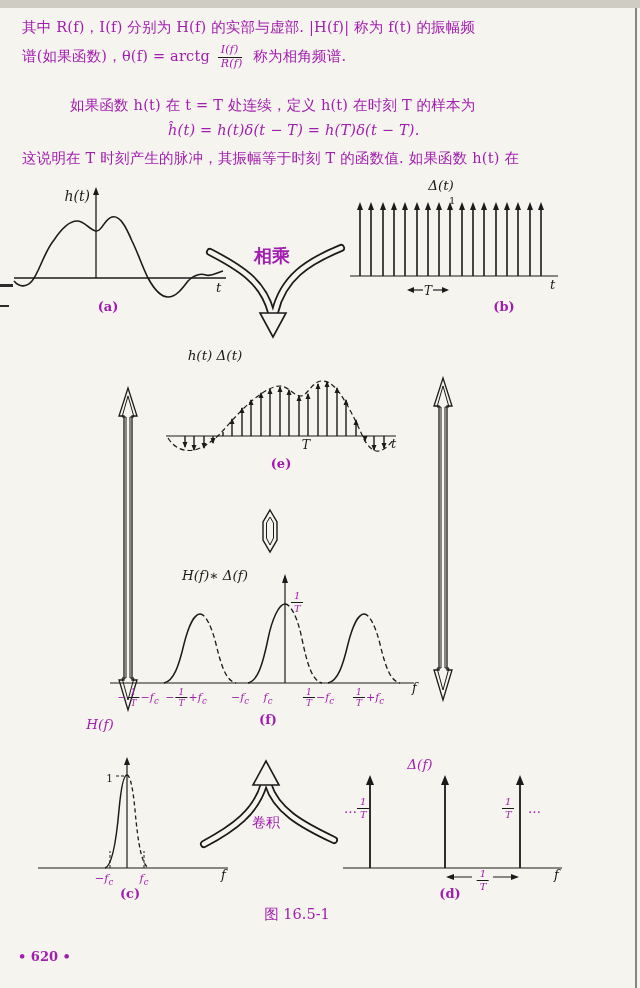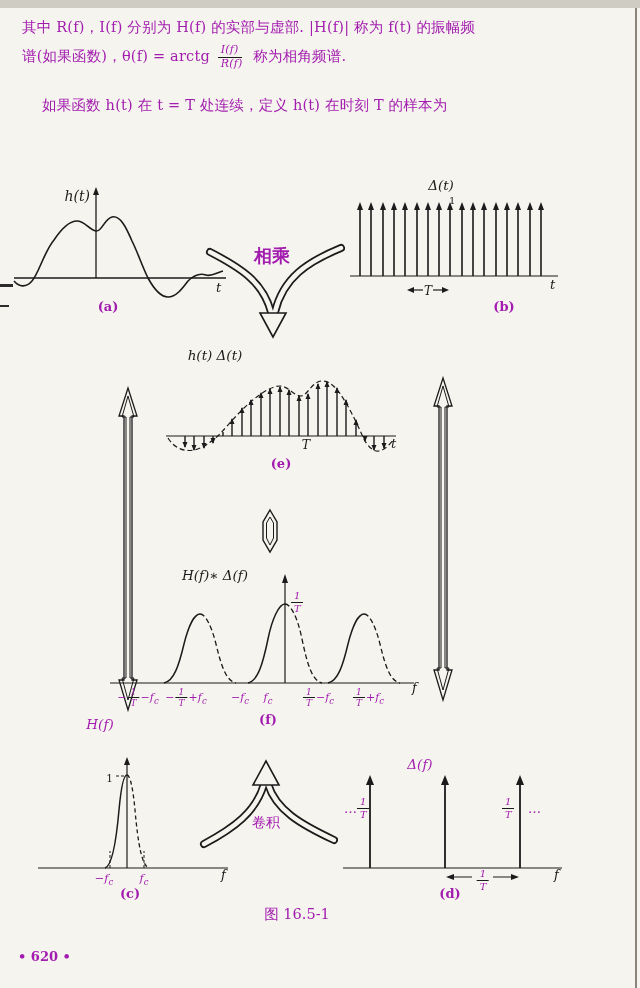--- a/index.html
+++ b/index.html
@@ -33,21 +33,23 @@
 
   <div class="txt" style="left:22px;top:36px">
     <span>谱(如果函数)，θ(f) = arctg</span>
     <span class="frac">
         <span class="num">I(f)</span>
         <span class="den">R(f)</span>
       </span>
     <span>称为相角频谱.</span>
   </div>
 
-  <div class="txt" style="left:42px;top:88px">如果函数 h(t) 在 t = T 处连续，定义 h(t) 在时刻 T 的样本为</div>
+  <div class="txt" style="left:70px;top:88px">如果函数 h(t) 在 t = T 处连续，定义 h(t) 在时刻 T 的样本为</div>
+  <div class="txt it" style="left:168px;top:114px">ĥ(t) = h(t)δ(t − T) = h(T)δ(t − T).</div>
+  <div class="txt" style="left:22px;top:141px">这说明在 T 时刻产生的脉冲，其振幅等于时刻 T 的函数值.  如果函数 h(t) 在</div>
 
   <svg class="abs" style="left:12px;top:176px" width="230" height="130">
     <g stroke="#1b1b1b" fill="none" stroke-width="1.3">
       <line x1="2" y1="94" x2="214" y2="94"></line>
       <line x1="84" y1="8" x2="84" y2="94"></line>
       <path stroke-width="1.6" d="M2,97 C7,103 14,104 20,97 C27,89 32,68 42,56 C48,47 57,37 65,37 C73,37 77,46 84,47 C90,48 92,35 100,33 C108,31 114,43 120,57 C126,69 130,82 136,94 C142,105 148,113 156,113 C164,113 170,105 176,97 C182,91 188,89 194,91 C199,93 206,88 211,87"></path>
     </g>
     <polygon points="84,3 81,11 87,11" fill="#1b1b1b"></polygon>
     <text x="78" y="17" text-anchor="end" class="svgit" font-size="14">h(t)</text>
     <text x="204" y="108" class="svgit" font-size="13">t</text>

